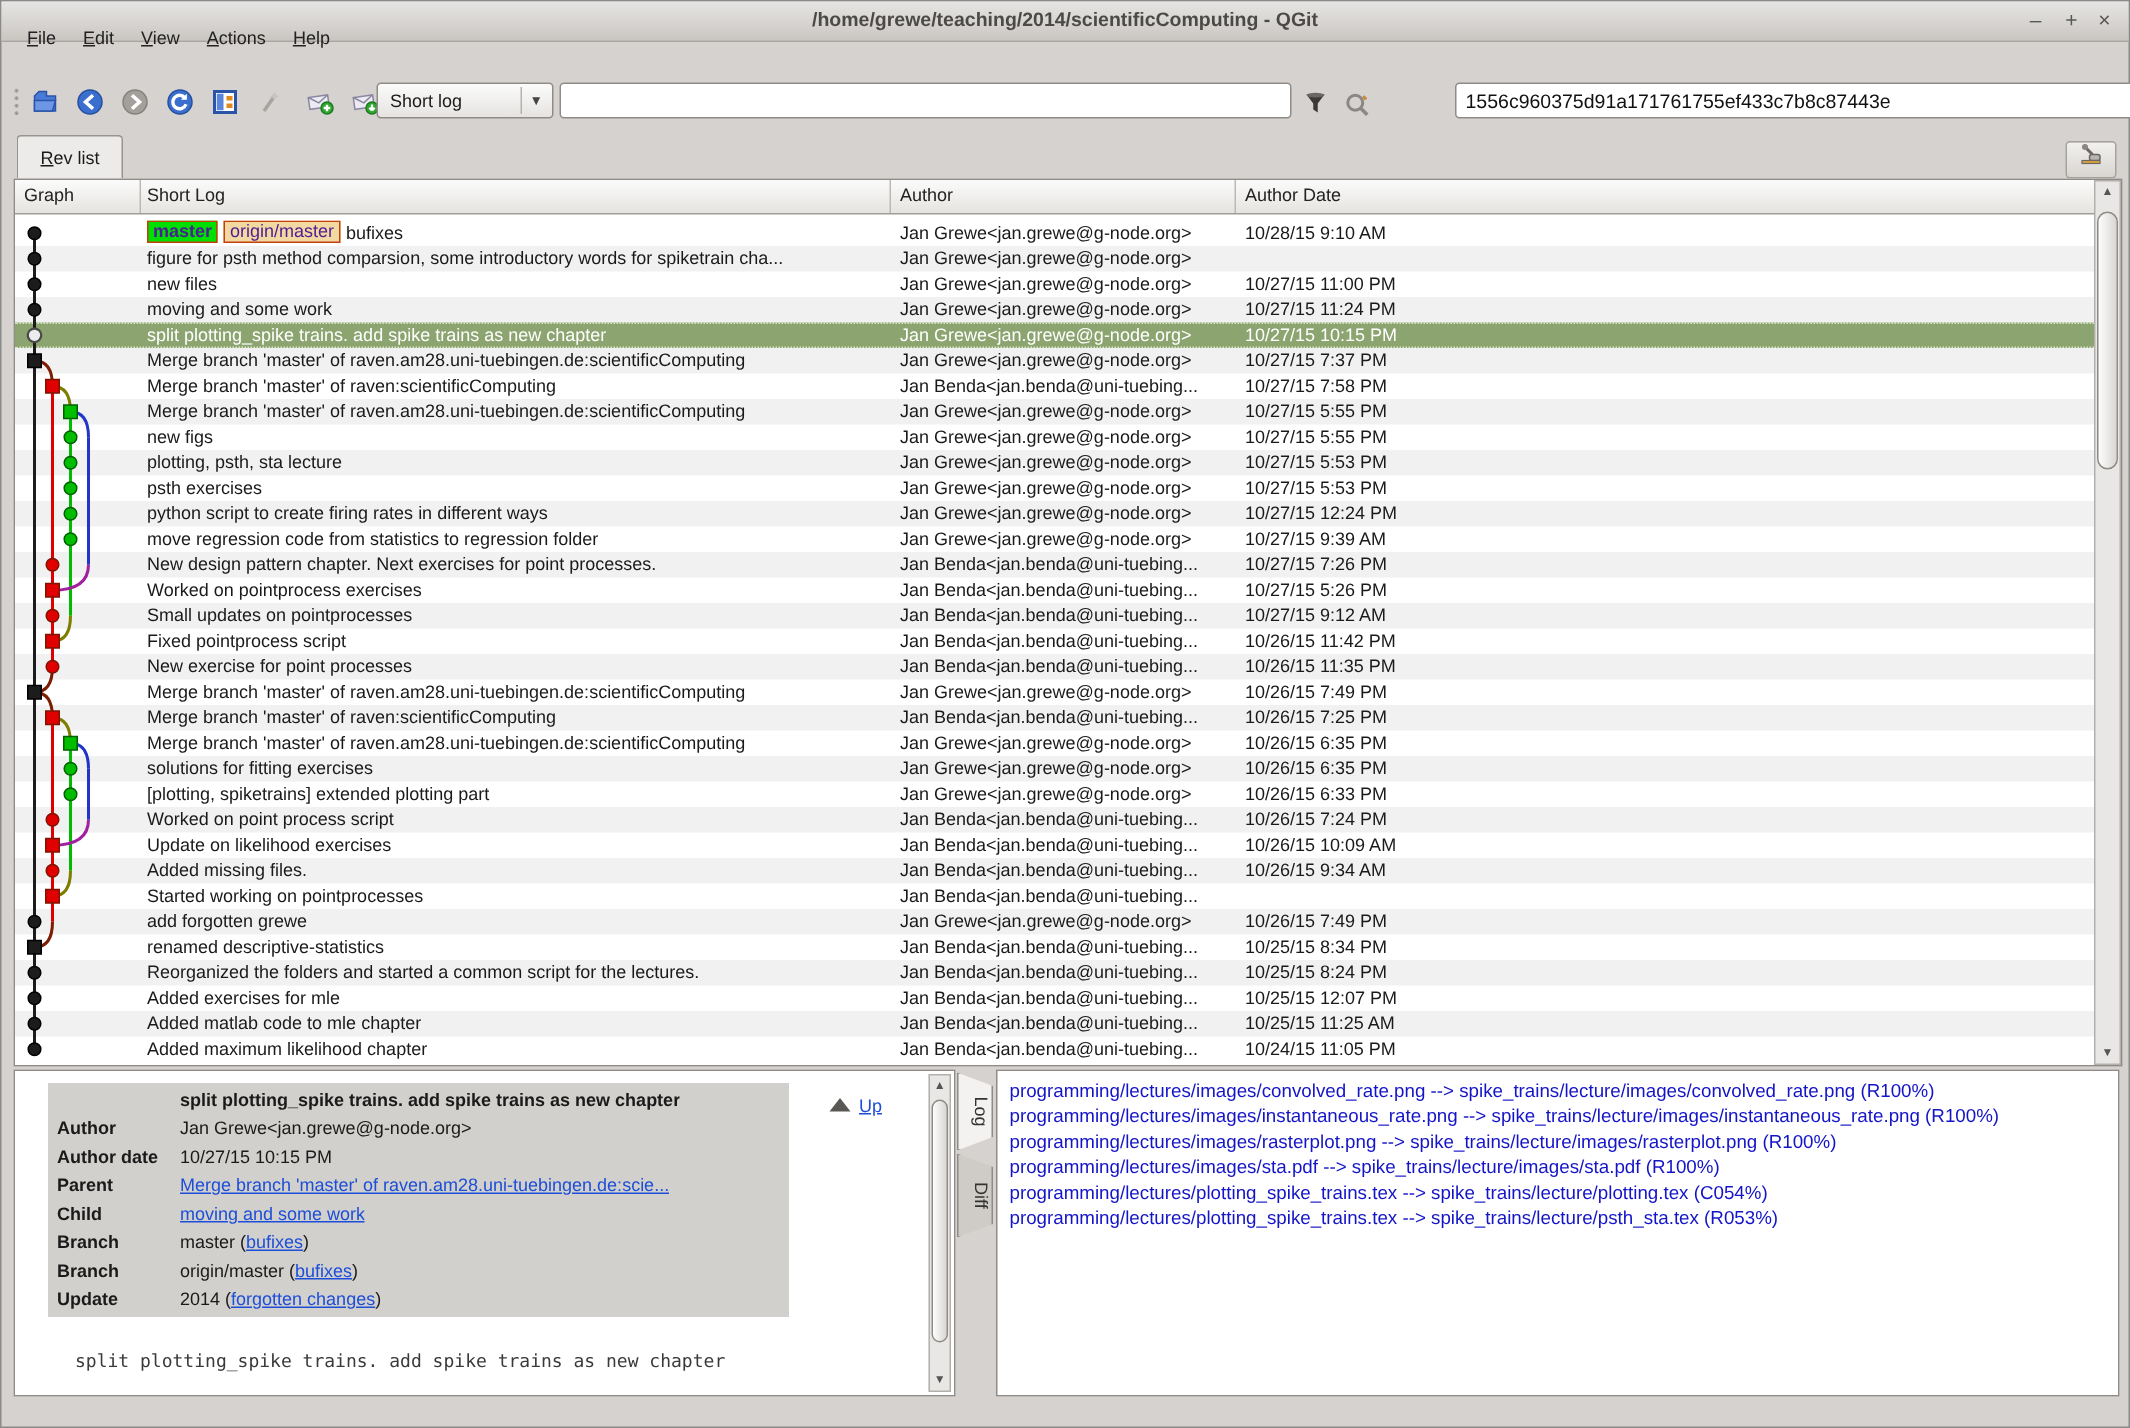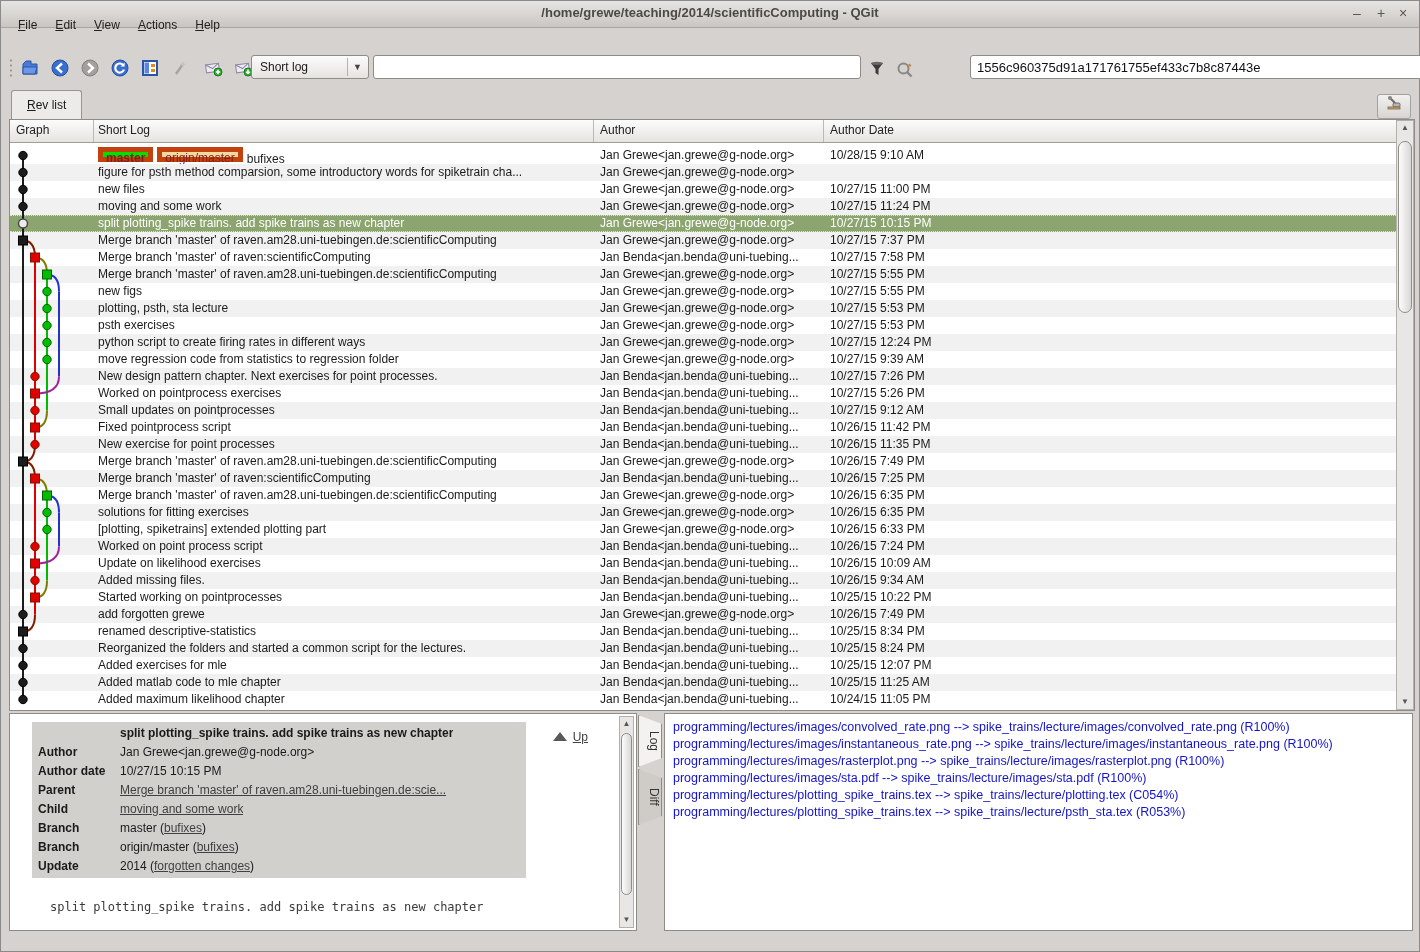--- a/index.html
+++ b/index.html
@@ -35,37 +35,37 @@
   .th{box-sizing:border-box;border-right:1px solid #bcb9b4;padding:3px 0 0 6px;color:#222;overflow:hidden;white-space:nowrap;}
   #tbody{position:relative;padding-top:4px;}
   .row{display:flex;height:17px;line-height:17px;white-space:nowrap;}
   .row.even{background:#f1f1f1;}
   .row.selected{background:#8ca46f;color:#fff;border-top:1px dotted #dce6c9;border-bottom:1px dotted #dce6c9;height:15px;line-height:15px;}
   .cell{box-sizing:border-box;overflow:hidden;}
   .c-graph{width:84px;}
   .c-log{width:500px;padding-left:4px;}
   .c-author{width:230px;padding-left:6px;}
   .c-date{flex:1;padding-left:6px;}
-  .tag{display:inline-block;box-sizing:border-box;height:15px;line-height:13px;border:5px solid #c2410c;padding:0 3px;margin:0 4px 0 0;vertical-align:1px;color:#7f1d1d;}
+  .tag{display:inline-block;box-sizing:border-box;height:15px;line-height:13px;border:1px solid #c2410c;padding:0 3px;margin:0 4px 0 0;vertical-align:1px;color:#4c1d95;}
   .tag.branch{background:#00e000;font-weight:bold;}
   .tag.remote{background:#f2d9a2;}
   #graph-svg{position:absolute;left:0;top:4px;pointer-events:none;}
   
   .sb{position:absolute;box-sizing:border-box;background:#e9e7e5;border:1px solid #b3b0ac;}
   .sb .arr{position:absolute;left:0;width:100%;text-align:center;font-size:8px;color:#555;height:14px;line-height:14px;}
   .sb .thumb{position:absolute;left:1px;right:1px;border:1px solid #8f8c88;border-radius:7px;background:linear-gradient(90deg,#fdfdfd,#d9d7d4);}
   #table-sb{right:0;top:0;width:18px;height:590px;}
   
   #details-panel{position:absolute;left:8px;top:712px;width:628px;height:218px;box-sizing:border-box;border:1px solid #8f8c88;background:#fff;}
   #details-box{position:absolute;left:22px;top:8px;width:482px;background:#d2d0cd;padding:2px 6px;}
   .d-row{display:flex;min-height:19px;line-height:19px;}
   .d-label{width:82px;font-weight:bold;flex:none;}
   .d-value{white-space:nowrap;overflow:hidden;}
   .d-title{font-weight:bold;}
-  a.link{color:#404040;text-decoration:underline;cursor:pointer;}
+  a.link{color:#1d4ed8;text-decoration:underline;cursor:pointer;}
   #up-link{position:absolute;right:48px;top:16px;}
   #up-tri{display:inline-block;width:0;height:0;border-left:7px solid transparent;border-right:7px solid transparent;border-bottom:9px solid #5a5855;margin-right:6px;vertical-align:0px;}
   #commit-msg{position:absolute;left:40px;top:186px;font-family:"DejaVu Sans Mono",monospace;font-size:12px;color:#3a3a3a;white-space:pre;}
   #details-sb{right:2px;top:2px;width:15px;height:212px;}
   #files-panel{position:absolute;left:637px;top:712px;width:775px;height:218px;}
   #vtabs{position:absolute;left:0;top:2px;width:26px;}
   .vtab{width:24px;margin-bottom:2px;background:#cfccc8;border:1px solid #8f8c88;box-sizing:border-box;writing-mode:vertical-rl;padding:8px 0;text-align:center;color:#333;clip-path:polygon(0 0,100% 9px,100% calc(100% - 9px),0 100%);}
   .vtab.active{background:#f3f2f0;font-weight:normal;}
   #files-content{position:absolute;left:26px;top:0;right:0;bottom:0;box-sizing:border-box;border:1px solid #8f8c88;background:#fff;padding:5px 8px;overflow:hidden;}
   .file-line{height:17px;line-height:17px;color:#1414c8;font-size:12.5px;white-space:nowrap;}
@@ -389,21 +389,20 @@
         <div class="row even">
           <div class="cell c-graph"></div>
           <div class="cell c-log">Added missing files.</div>
           <div class="cell c-author">Jan Benda&lt;jan.benda@uni-tuebing...</div>
           <div class="cell c-date">10/26/15 9:34 AM</div>
         </div>
         <div class="row">
           <div class="cell c-graph"></div>
           <div class="cell c-log">Started working on pointprocesses</div>
           <div class="cell c-author">Jan Benda&lt;jan.benda@uni-tuebing...</div>
-          <div class="cell c-date">10/25/15 10:22 PM</div>
         </div>
         <div class="row even">
           <div class="cell c-graph"></div>
           <div class="cell c-log">add forgotten grewe</div>
           <div class="cell c-author">Jan Grewe&lt;jan.grewe@g-node.org&gt;</div>
           <div class="cell c-date">10/26/15 7:49 PM</div>
         </div>
         <div class="row">
           <div class="cell c-graph"></div>
           <div class="cell c-log">renamed descriptive-statistics</div>

